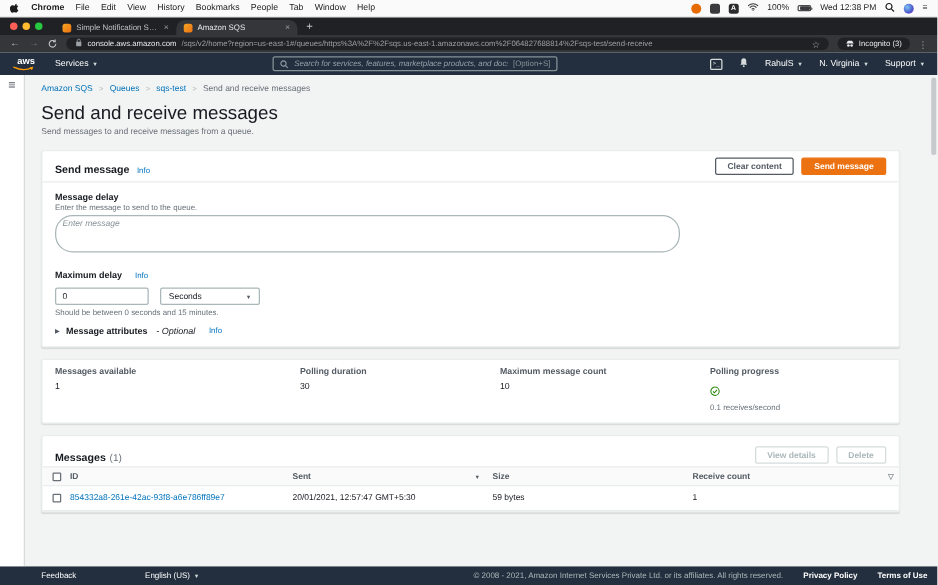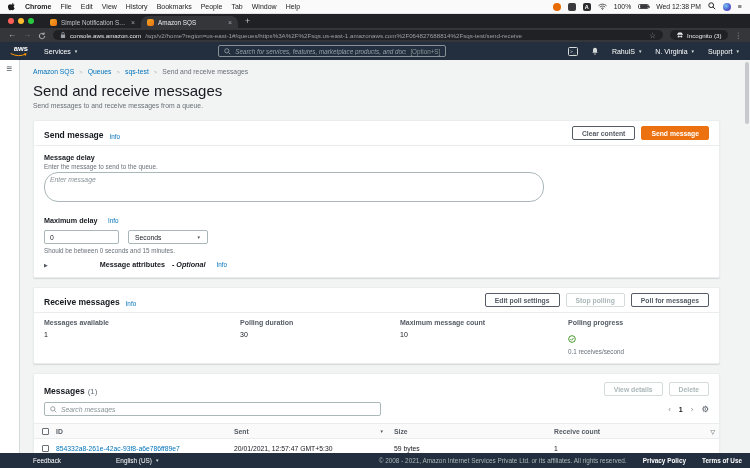--- a/index.html
+++ b/index.html
@@ -89,22 +89,22 @@
   .msg-textarea { width:500px; height:30px; border:1px solid #aab7b8; border-radius:14px; font-size:6.8px; padding:3px 5px; color:#16191f; resize:none; font-family:inherit; display:block; }
   .msg-textarea::placeholder { color:#879196; font-style:italic; }
   .delay-block { margin-top:7px; }
   .delay-row { display:flex; gap:9px; margin:3px 0 3px; }
   .delay-input { width:75px; height:14px; border:1px solid #aab7b8; border-radius:2px; font-size:6.8px; padding:0 5px; color:#16191f; font-family:inherit; }
   .delay-select { width:80px; height:14px; border:1px solid #aab7b8; border-radius:2px; font-size:6.8px; display:flex; align-items:center; justify-content:space-between; padding:0 6px; color:#16191f; background:#fff; }
   .sel-caret { font-size:4.5px; color:#545b64; }
   .small-hint { font-size:6.3px; color:#687078; margin-bottom:6px; }
   .expander { display:flex; align-items:center; gap:5px; margin-top:6px; }
   .exp-arrow { font-size:5px; color:#545b64; }
-  .exp-label { font-size:7.2px; font-weight:bold; color:#16191f;margin-left:47px; }
-  .exp-opt { font-size:7.2px; font-weight:bold; font-style:italic; color:#16191f; margin-left:2px; }
+  .exp-label { font-size:7.2px; font-weight:bold; color:#16191f; }
+  .exp-opt { font-size:7.2px; font-weight:normal; font-style:italic; color:#16191f; margin-left:2px; }
 
   .stats { display:grid; grid-template-columns:196px 160px 168px 1fr; padding:6px 10px 8px; }
   .stat-label { font-size:7px; font-weight:bold; color:#545b64; }
   .stat-value { font-size:7px; color:#16191f; margin-top:5px; }
   .progress-ico { margin-top:3px; }
   .progress-text { font-size:6.3px; color:#687078; margin-top:1px; }
 
   .msg-toolbar { display:flex; align-items:center; padding:4px 10px 7px; }
   .search-box { width:337px; height:14px; border:1px solid #aab7b8; border-radius:2px; display:flex; align-items:center; gap:4px; padding:0 5px; background:#fff; }
   .search-box input { border:none; outline:none; flex:1; font-size:6.8px; font-family:inherit; min-width:0; color:#16191f; }
@@ -309,29 +309,20 @@
           <div class="expander">
             <span class="exp-arrow">▶</span>
             <span class="exp-label">Message attributes</span>
             <span class="exp-opt">- Optional</span>
             <span class="info-link">Info</span>
           </div>
         </div>
       </div>
 
       <div class="card">
-        <div class="card-header">
-          <span class="card-title">Receive messages</span>
-          <span class="info-link">Info</span>
-          <span class="hdr-buttons">
-            <button class="btn">Edit poll settings</button>
-            <button class="btn disabled">Stop polling</button>
-            <button class="btn">Poll for messages</button>
-          </span>
-        </div>
         <div class="stats">
           <div>
             <div class="stat-label">Messages available</div>
             <div class="stat-value">1</div>
           </div>
           <div>
             <div class="stat-label">Polling duration</div>
             <div class="stat-value">30</div>
           </div>
           <div>
@@ -349,35 +340,20 @@
         </div>
       </div>
 
       <div class="card">
         <div class="card-header noborder">
           <span class="card-title">Messages</span>
           <span class="count">(1)</span>
           <span class="hdr-buttons">
             <button class="btn disabled">View details</button>
             <button class="btn disabled">Delete</button>
-          </span>
-        </div>
-        <div class="msg-toolbar">
-          <span class="search-box">
-            <svg viewBox="0 0 10 10" width="7" height="7" fill="none" stroke="#879196" stroke-width="1.2">
-                <circle cx="4" cy="4" r="3"></circle>
-                <path d="M6.3 6.3 9 9"></path>
-              </svg>
-            <input type="text" placeholder="Search messages" style="">
-          </span>
-          <span class="pagination">
-            <span>‹</span>
-            <span class="page-num">1</span>
-            <span>›</span>
-            <span class="gear-ico">⚙</span>
           </span>
         </div>
         <div class="tgrid thead">
           <span class="cb-cell">
               <span class="checkbox"></span>
             </span>
           <span class="th">ID</span>
           <span class="th sent">
             <span>Sent</span>
             <span class="sort-ico">▼</span>

